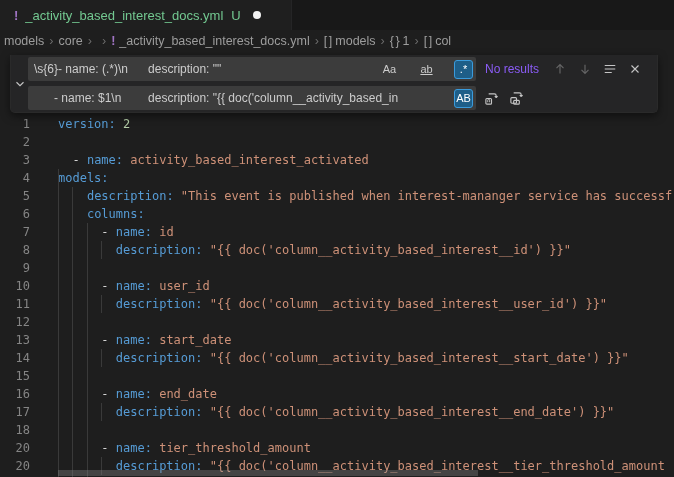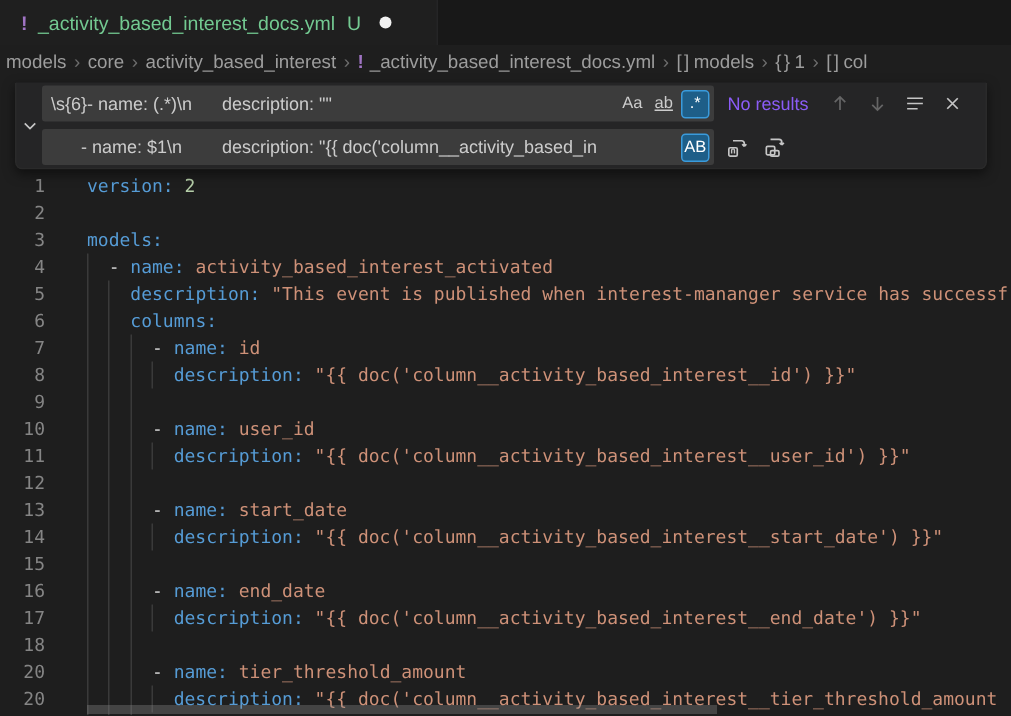--- a/index.html
+++ b/index.html
@@ -32,21 +32,21 @@
   .guide { position:absolute; width:1px; background:#3a3a3a; }
   .hscroll { position:absolute; height:6px; background:rgba(140,140,140,0.35); }
 
   
   .find-widget { position:absolute; top:55px; left:10px; width:648px; height:58px; background:#252526; border:1px solid #2a2a2a; border-top:none; border-radius:0 0 5px 5px; box-shadow:0 3px 8px rgba(0,0,0,.5); display:flex; z-index:10; }
   .fw-toggle { width:17px; display:flex; align-items:center; justify-content:center; color:#c5c5c5; cursor:pointer; }
   .fw-rows { flex:1; display:flex; flex-direction:column; justify-content:center; gap:5px; padding-right:8px; }
   .fw-row { display:flex; align-items:center; gap:5px; height:24px; }
   .fw-input { width:448px; height:24px; background:#3c3c3c; border-radius:2px; display:flex; align-items:center; padding:0 3px 0 6px; color:#cccccc; font-size:12px; }
   .q { flex:1; overflow:hidden; white-space:pre; }
-  .opt { min-width:19px; height:19px; display:flex; align-items:center; justify-content:center; border-radius:3px; font-size:11px; color:#cccccc; margin-left:2px; cursor:pointer; border:1px solid transparent; }
+  .opt { min-width:19px; height:19px; display:flex; align-items:center; justify-content:center; border-radius:3px; font-size:11px; color:#cccccc; margin-left:18px; cursor:pointer; border:1px solid transparent; }
   .opt.word { text-decoration:underline; }
   .opt.active { background:rgba(0,127,212,0.5); border:1px solid #3a9bdc; color:#ffffff; }
   .results { font-size:12px; color:#8b5cf6; min-width:64px; padding-left:4px; }
   .icon-btn { width:20px; height:20px; display:flex; align-items:center; justify-content:center; color:#c5c5c5; border-radius:3px; cursor:pointer; }
   .icon-btn.disabled { opacity:.4; }
   svg { display:block; }
 </style>
 </head>
 <body>
 
@@ -61,23 +61,20 @@
 
 <div class="breadcrumbs" id="breadcrumbs">
     <span class="bc-item">
       <span>models</span>
     </span>
     <span class="bc-sep">›</span>
     <span class="bc-item">
       <span>core</span>
     </span>
     <span class="bc-sep">›</span>
-    <span class="bc-item">
-      <span>activity_based_interest</span>
-    </span>
     <span class="bc-sep">›</span>
     <span class="bc-item">
       <span class="bc-ic bc-yaml">!</span>
       <span>_activity_based_interest_docs.yml</span>
     </span>
     <span class="bc-sep">›</span>
     <span class="bc-item">
       <span class="bc-ic bc-array">[ ]</span>
       <span>models</span>
     </span>
@@ -112,22 +109,22 @@
       <div class="ln">15</div>
       <div class="ln">16</div>
       <div class="ln">17</div>
       <div class="ln">18</div>
       <div class="ln">20</div>
       <div class="ln">20</div>
     </div>
   <div class="code" id="code">
       <div class="cl"><span class="tk-k">version:</span><span class="tk-w"> </span><span class="tk-num">2</span></div>
       <div class="cl"></div>
+      <div class="cl"><span class="tk-w">  </span><span class="tk-p">- </span><span class="tk-k">name:</span><span class="tk-w"> </span><span class="tk-s">activity_based_interest_activated</span></div>
       <div class="cl"><span class="tk-k">models:</span></div>
-      <div class="cl"><span class="tk-w">  </span><span class="tk-p">- </span><span class="tk-k">name:</span><span class="tk-w"> </span><span class="tk-s">activity_based_interest_activated</span></div>
       <div class="cl"><span class="tk-w">    </span><span class="tk-k">description:</span><span class="tk-w"> </span><span class="tk-s">"This event is published when interest-mananger service has successf</span></div>
       <div class="cl"><span class="tk-w">    </span><span class="tk-k">columns:</span></div>
       <div class="cl"><span class="tk-w">      </span><span class="tk-p">- </span><span class="tk-k">name:</span><span class="tk-w"> </span><span class="tk-s">id</span></div>
       <div class="cl"><span class="tk-w">        </span><span class="tk-k">description:</span><span class="tk-w"> </span><span class="tk-s">"{{ doc('column__activity_based_interest__id') }}"</span></div>
       <div class="cl"></div>
       <div class="cl"><span class="tk-w">      </span><span class="tk-p">- </span><span class="tk-k">name:</span><span class="tk-w"> </span><span class="tk-s">user_id</span></div>
       <div class="cl"><span class="tk-w">        </span><span class="tk-k">description:</span><span class="tk-w"> </span><span class="tk-s">"{{ doc('column__activity_based_interest__user_id') }}"</span></div>
       <div class="cl"></div>
       <div class="cl"><span class="tk-w">      </span><span class="tk-p">- </span><span class="tk-k">name:</span><span class="tk-w"> </span><span class="tk-s">start_date</span></div>
       <div class="cl"><span class="tk-w">        </span><span class="tk-k">description:</span><span class="tk-w"> </span><span class="tk-s">"{{ doc('column__activity_based_interest__start_date') }}"</span></div>

